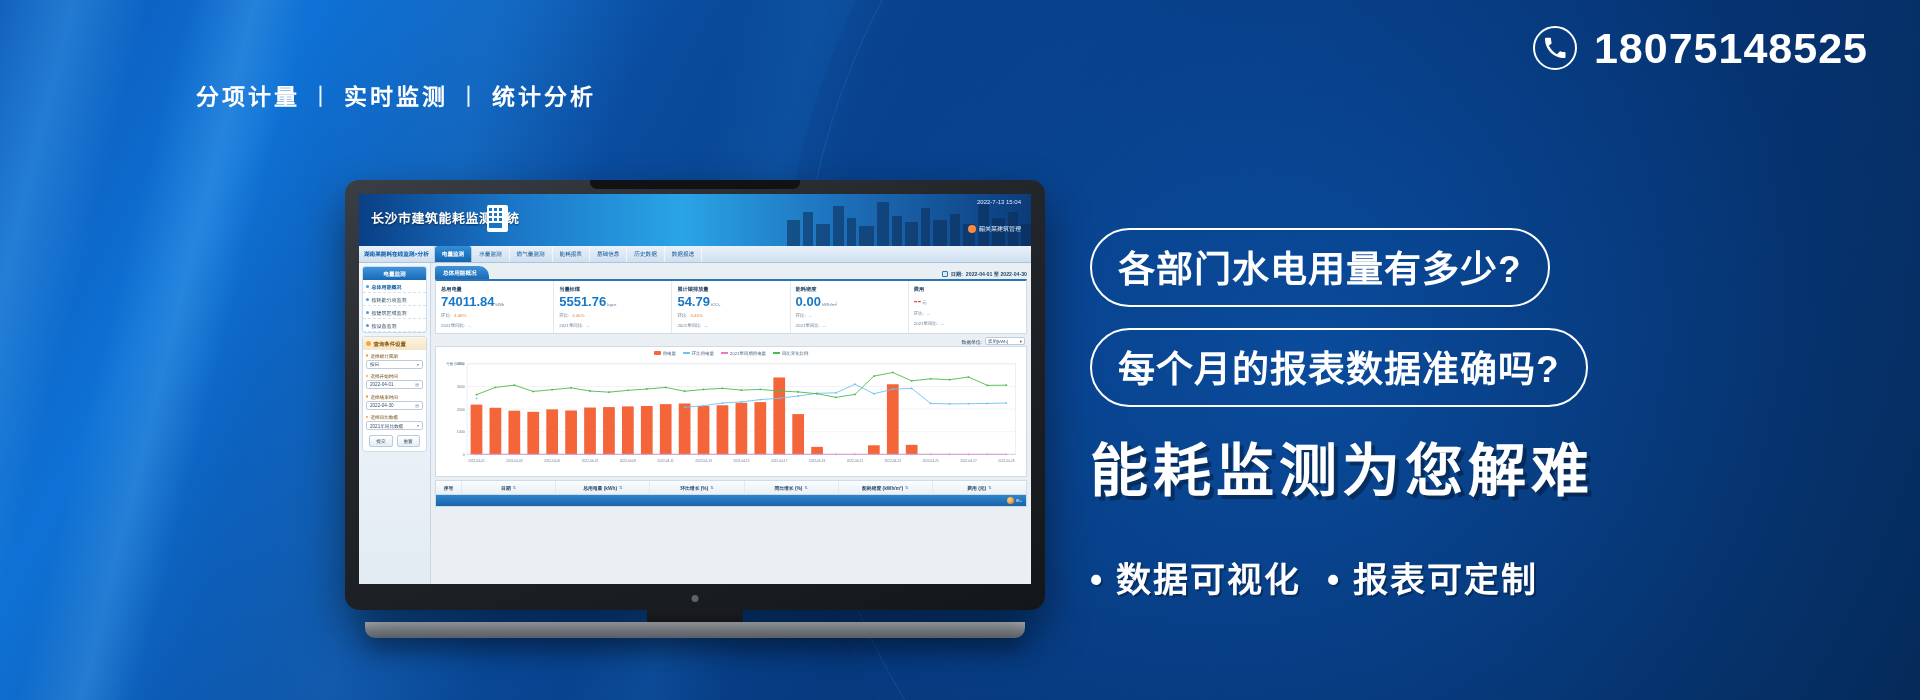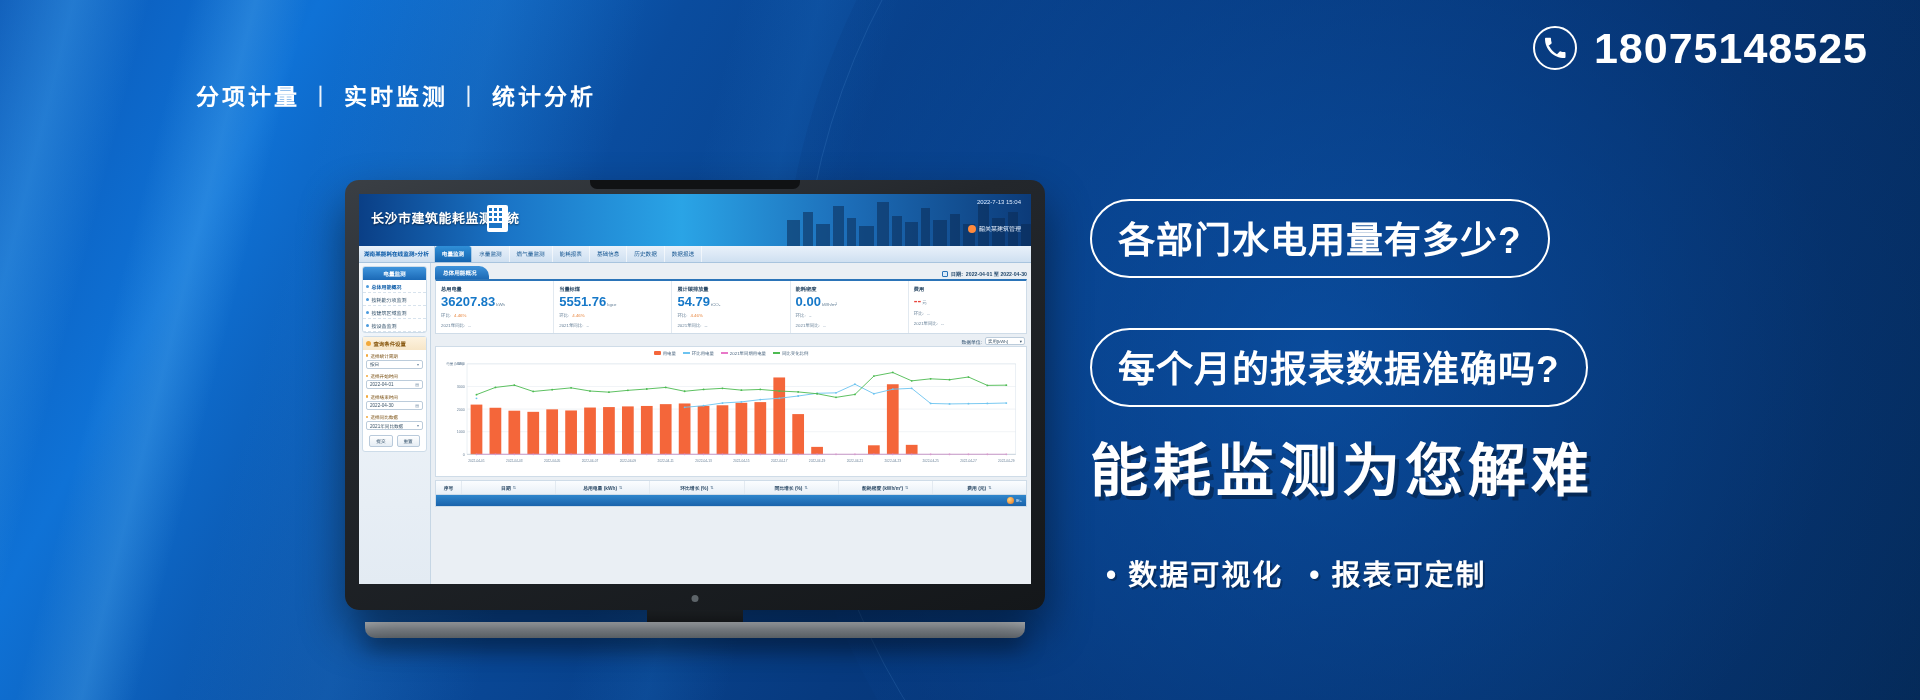--- a/index.html
+++ b/index.html
@@ -46,32 +46,31 @@
     letter-spacing: 1px; cursor: pointer; box-shadow: 0 3px 10px rgba(0,0,0,.18);
   }
 
   
   .pill {
     position: absolute; left: 1090px;
     border: 2.6px solid #fff; border-radius: 40px;
     padding: 9px 26px 12px; color: #fff; font-size: 37px; font-weight: 700; letter-spacing: 1px;
     white-space: nowrap;
   }
-  .pill.one { top: 199px; }
+  .pill.one { top: 228px; }
   .pill.two { top: 328px; }
   .bigline {
     position: absolute; left: 1090px; top: 424px; color: #fff;
     font-size: 58px; font-weight: 700; letter-spacing: 5px; white-space: nowrap;
     text-shadow: 4px 4px 0 rgba(0,0,0,.33);
   }
   .bullets {
     position: absolute; left: 1090px; top: 551px; color: #fff;
-    font-size: 29px; font-weight: 700; letter-spacing: 2px; white-space: nowrap;
+    font-size: 35px; font-weight: 700; letter-spacing: 2px; white-space: nowrap;
     text-shadow: 2px 2px 0 rgba(0,0,0,.28);
-    margin-left: 16px;
   }
   .bullets .sep { display: inline-block; width: 26px; }
 
   
   .monitor { position: absolute; left: 345px; top: 180px; width: 700px; height: 430px; }
   .mon-bezel {
     position: absolute; inset: 0; border-radius: 14px;
     background: linear-gradient(160deg, #3a3f45 0%, #23272c 35%, #14171a 100%);
     padding: 14px 14px 26px 14px;
     box-shadow: 0 22px 46px rgba(0,0,0,.48);
@@ -329,21 +328,21 @@
               <span class="datebox">
                 <span class="cal"></span>
                 <span>日期:</span>
                 <span>2022-04-01 至 2022-04-30</span>
               </span>
             </div>
 
             <div class="cards">
               <div class="card">
                 <div class="lab">总用电量</div>
-                <div class="val"><span>36207.83</span><span class="u">kWh</span></div>
+                <div class="val"><span>74011.84</span><span class="u">kWh</span></div>
                 <div class="cmp">
                     <span>环比:</span>
                     <span class="up">4.46%</span>
                   </div>
                 <div class="cmp">
                     <span>2021年同比:</span>
                     <span class="na">--</span>
                   </div>
               </div>
               <div class="card">

